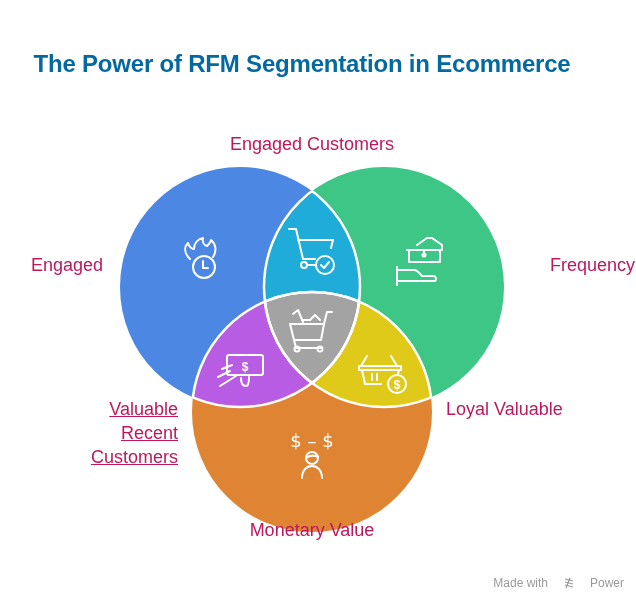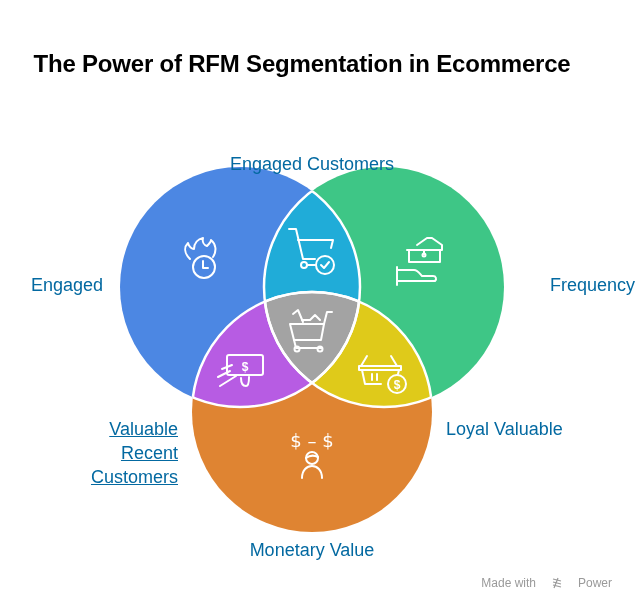--- a/index.html
+++ b/index.html
@@ -1,25 +1,25 @@
 <!DOCTYPE html>
 <html><head>
 <meta charset="utf-8">
 <style>
   html, body { margin:0; padding:0; background:#ffffff; }
   body { width:636px; height:612px; position:relative; overflow:hidden; font-family:"Liberation Sans", sans-serif; }
-  .title { position:absolute; left:0; top:50px; width:604px; text-align:center; font-size:24px; font-weight:bold; color:#000000; letter-spacing:-0.2px; }
-  .label { position:absolute; font-size:18px; color:#0369a1; line-height:24px; white-space:nowrap;margin-top:20px; }
+  .title { position:absolute; left:0; top:50px; width:604px; text-align:center; font-size:24px; font-weight:bold; color:#0369a1; letter-spacing:-0.2px; }
+  .label { position:absolute; font-size:18px; color:#be185d; line-height:24px; white-space:nowrap; }
   #lbl-engaged { left:0; width:624px; text-align:center; top:132px; }
   #lbl-recency { left:31px; top:253px; }
   #lbl-frequency { left:550px; top:253px; }
   #lbl-loyal { left:446px; top:397px; }
   #lbl-valuable { right:458px; top:397px; text-align:right; white-space:normal; width:120px;text-decoration:underline; }
   #lbl-monetary { left:0; width:624px; text-align:center; top:518px; }
-  .footer { position:absolute; right:24px; top:576px; font-size:12px; color:#9a9a9a; display:flex; align-items:center; gap:15px; }
+  .footer { position:absolute; right:12px; top:576px; font-size:12px; color:#9a9a9a; display:flex; align-items:center; gap:15px; }
   svg.venn { position:absolute; left:0; top:0; }
 </style>
 </head>
 <body>
 
 <div class="title">The Power of RFM Segmentation in Ecommerce</div>
 
 <svg class="venn" width="636" height="612" viewBox="0 0 636 612">
   <defs>
     <clipPath id="cR">

